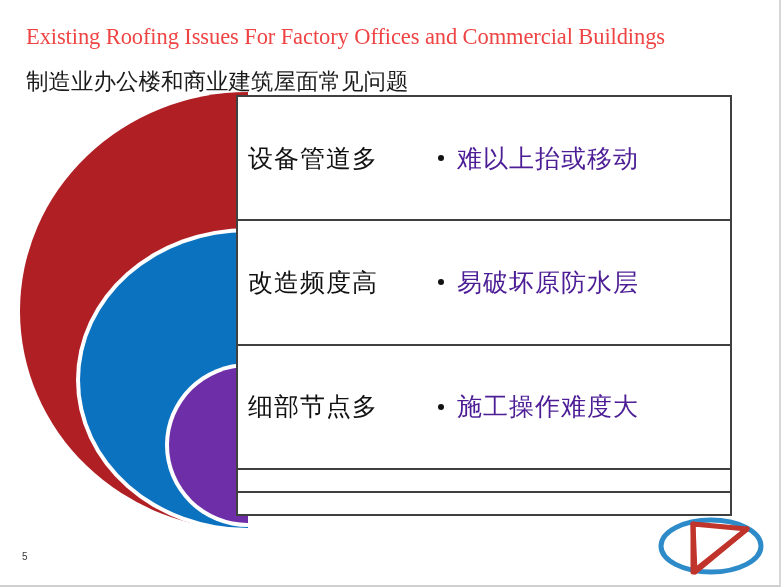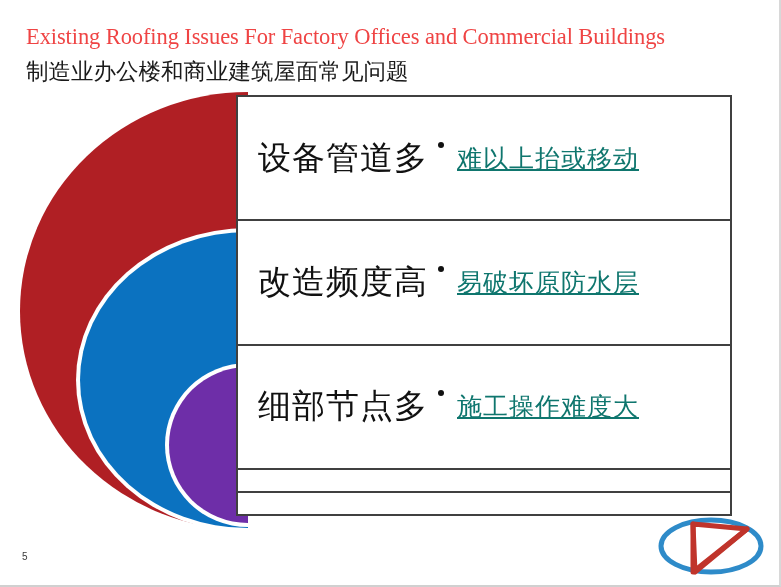--- a/index.html
+++ b/index.html
@@ -35,21 +35,21 @@
     line-height: 26px;
     color: #ef4444;
     letter-spacing: -0.1px;
     white-space: nowrap;
   }
   .title-cn {
     font-family: "DejaVu Sans", "Liberation Sans", sans-serif;
     font-size: 22.5px;
     line-height: 27px;
     color: #1a1a1a;
-    margin-top: 8px;
+    margin-top: 18px;
     white-space: nowrap;
   }
 
   
   .rings {
     position: absolute;
     left: 0px;
     top: 92px;
     width: 248px;
     height: 438px;
@@ -79,34 +79,33 @@
   }
   .cellrow {
     display: flex;
     align-items: center;
     height: 100%;
     padding: 0 6px 0 10px;
     box-sizing: border-box;
   }
   .col-label {
     flex: 0 0 190px;
-    text-align: center;
     font-family: Liberation Serif, serif;
-    font-size: 33px;
+    font-size: 25px;
     color: #111111;
     letter-spacing: 1px;
   }
   .col-bullet {
     flex: 1 1 auto;
     display: flex;
+    align-items: center;
     font-family: "DejaVu Sans", "Liberation Sans", sans-serif;
     font-size: 25px;
-    color: #0f766e;
+    color: #4c1d95;
     letter-spacing: 1px;
-    text-decoration: underline;
   }
   .bullet-dot {
     display: inline-block;
     width: 6px;
     height: 6px;
     border-radius: 50%;
     background: #111111;
     margin-right: 13px;
     flex: 0 0 auto;
   }

